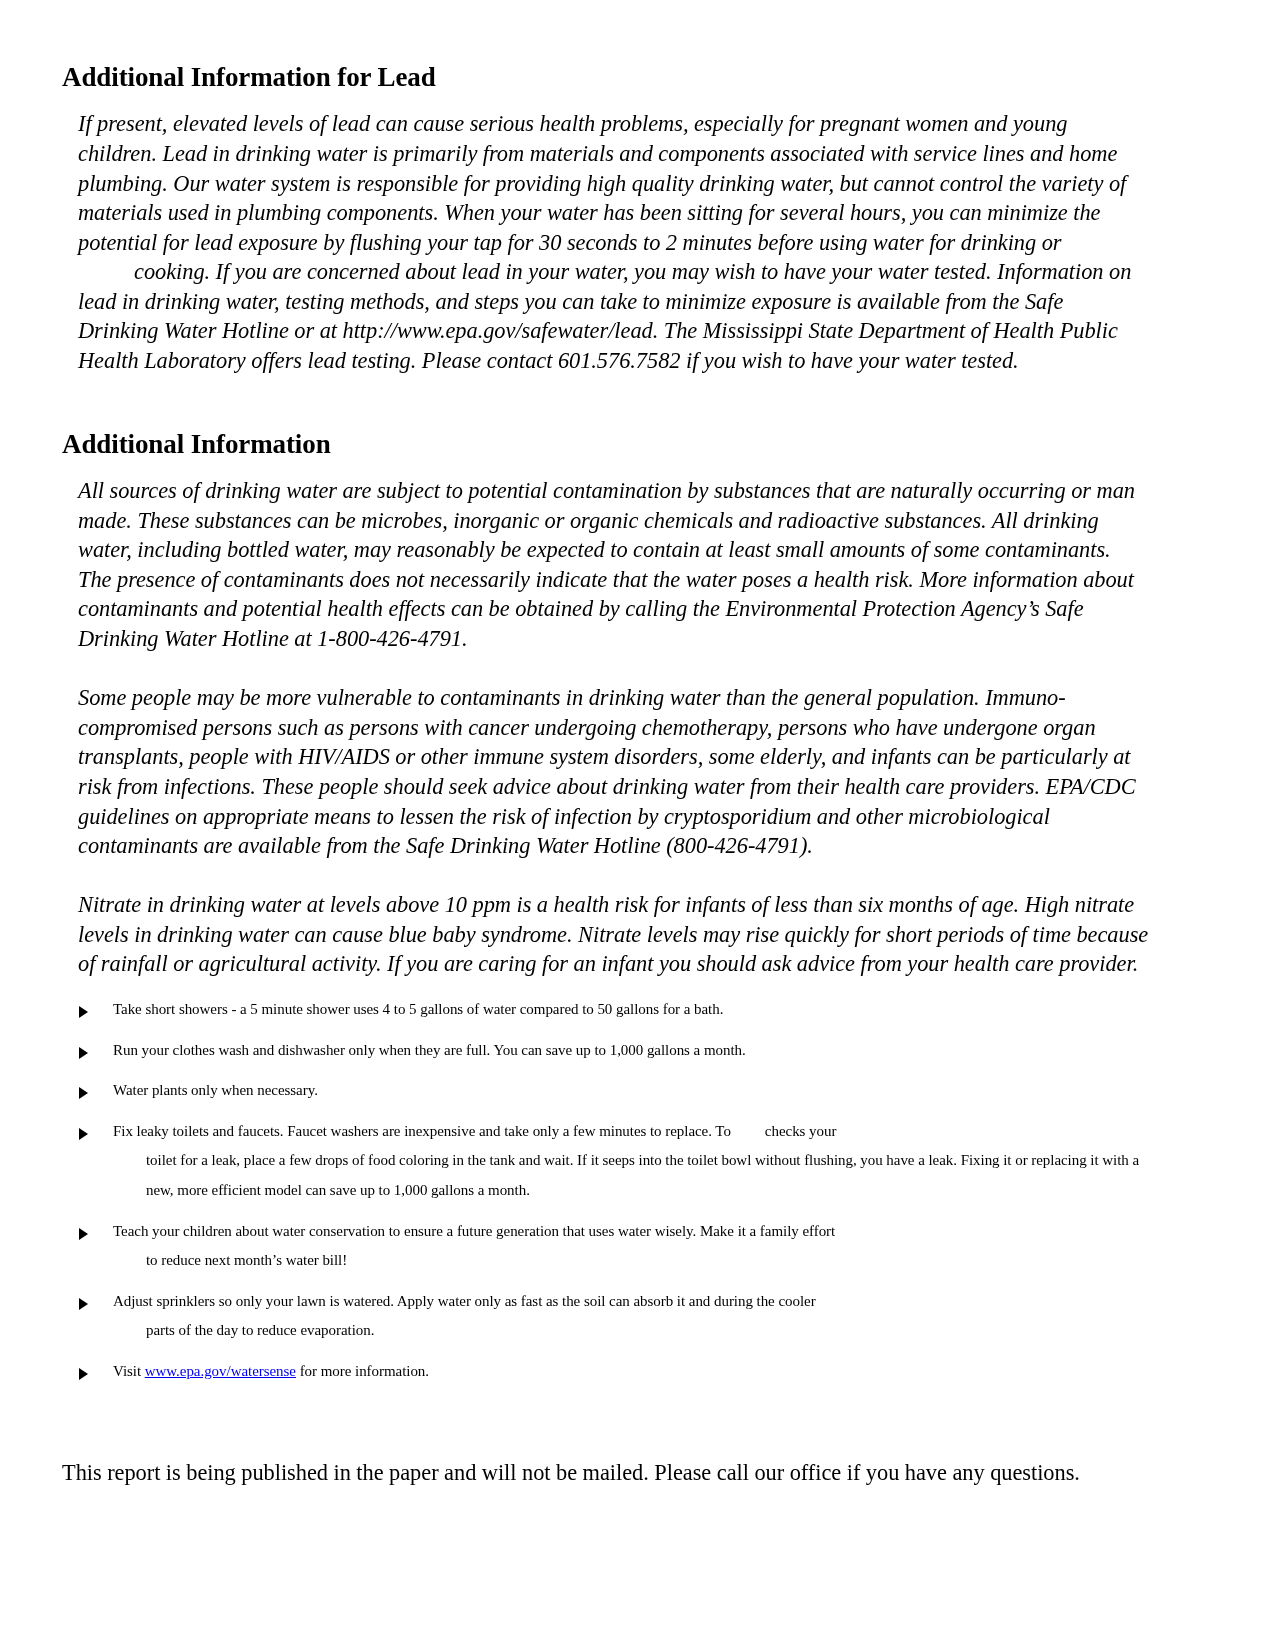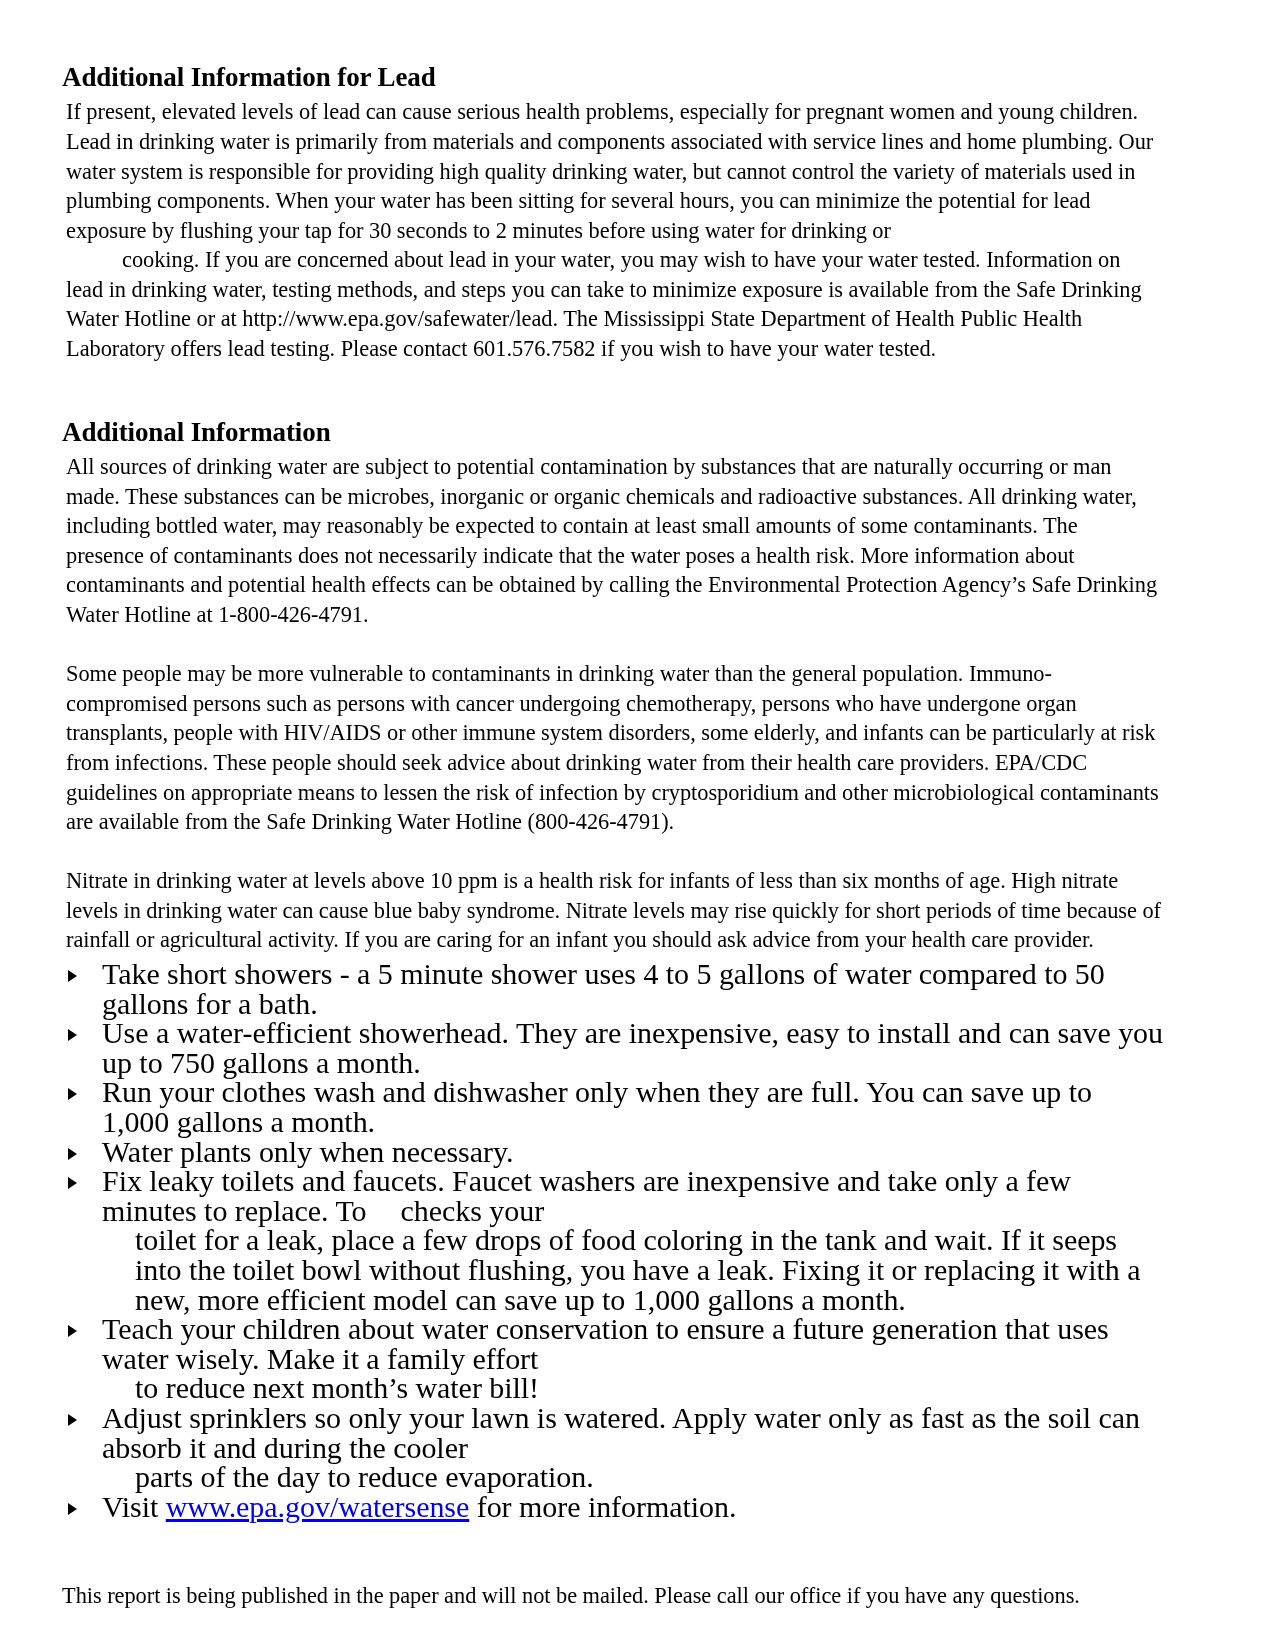--- a/index.html
+++ b/index.html
@@ -29,42 +29,43 @@
     margin: 0 0 3px 0;
     line-height: 1.16;
     letter-spacing: -0.1px;
   }
   h2.section-heading.second {
     margin-top: 53px;
   }
   p.body-text {
     font-size: 22.4px;
     line-height: 29.6px;
-    margin: 4px;
+    margin: 16px;
     text-align: left;
     letter-spacing: -0.05px;
+    font-style: italic;
   }
   p.body-text + p.body-text {
     margin-top: 29.6px;
   }
   .indent-line {
     display: block;
     text-indent: 56px;
   }
   ul.tips-list {
     list-style: none;
     margin: 0;
     padding: 0;
   }
   ul.tips-list li {
     position: relative;
-    font-size: 30px;
+    font-size: 15px;
     line-height: 29.6px;
     padding-left: 40px;
-    margin: 0;
+    margin: 11px;
     letter-spacing: -0.05px;
   }
   ul.tips-list li .bullet-glyph {
     position: absolute;
     left: 6px;
     top: 0;
     width: 0;
     height: 0;
     margin-top: 11px;
     border-left: 9px solid #000;
@@ -124,24 +125,20 @@
     <div class="spacer-before-list"></div>
 
     <ul class="tips-list">
 
       <li>
         <span class="bullet-glyph"></span>
         <span class="li-text">Take short showers - a 5 minute shower uses 4 to 5 gallons of water compared to 50 gallons for a bath.</span>
       </li>
 
 
-      <li>
-        <span class="bullet-glyph"></span>
-        <span class="li-text">Use a water-efficient showerhead. They are inexpensive, easy to install and can save you up to 750 gallons a month.</span>
-      </li>
 
       <li>
         <span class="bullet-glyph"></span>
         <span class="li-text">Run your clothes wash and dishwasher only when they are full. You can save up to 1,000 gallons a month.</span>
       </li>
 
       <li>
         <span class="bullet-glyph"></span>
         <span class="li-text">Water plants only when necessary.</span>
       </li>

